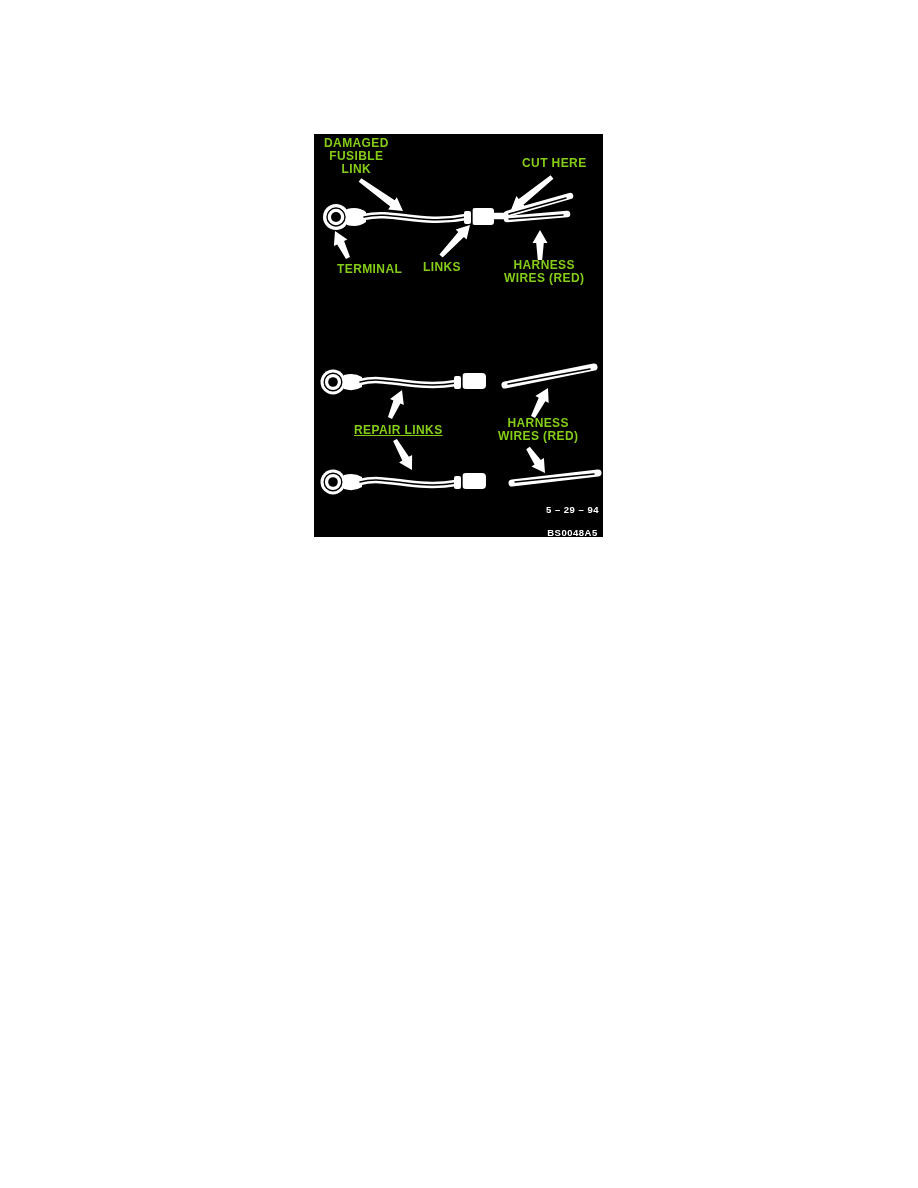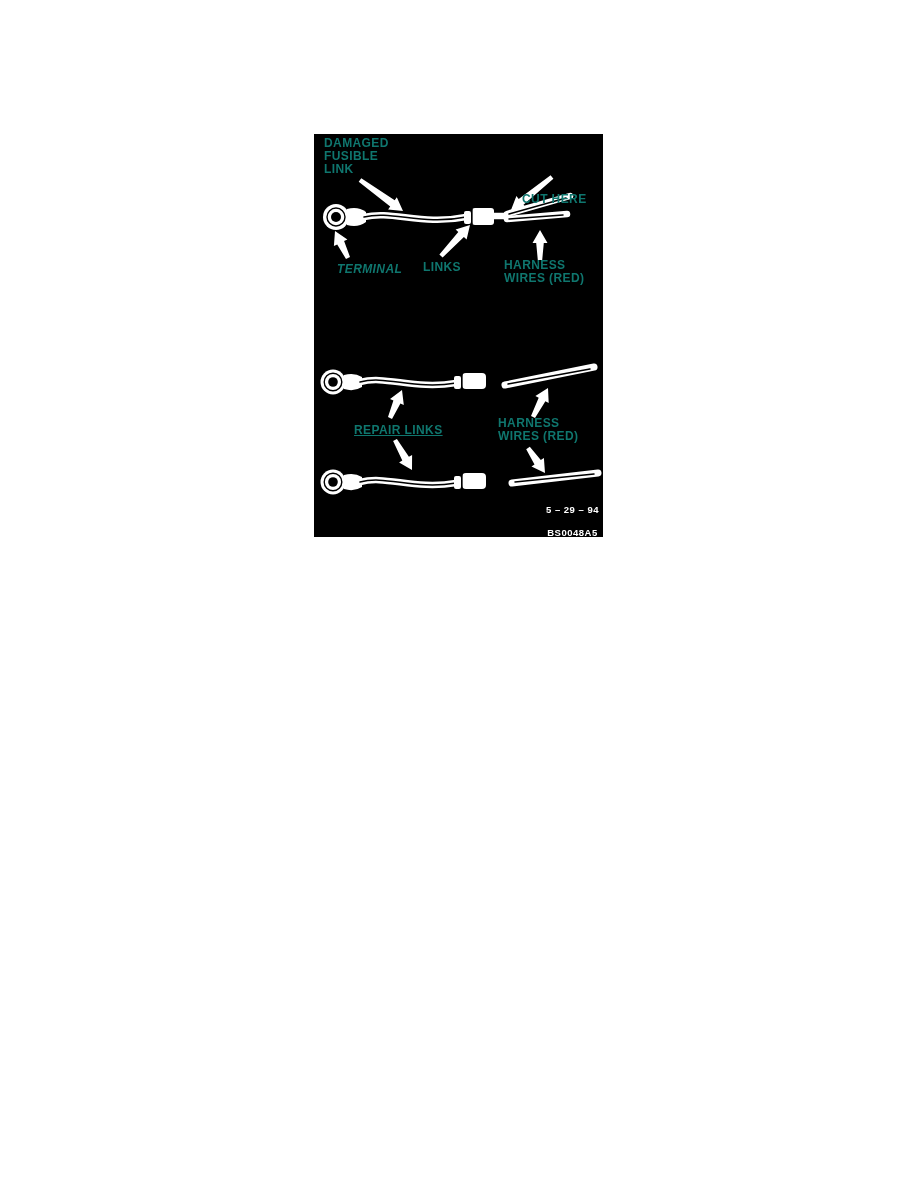--- a/index.html
+++ b/index.html
@@ -13,24 +13,25 @@
   }
   .figure {
     position:absolute;
     left:314px; top:134px;
     width:289px; height:403px;
     background:#000000;
   }
   svg.art { position:absolute; left:0; top:0; }
   .lbl {
     position:absolute;
-    color:#0f766e;
+    color:#84cc16;
     font:700 12px/13px "Liberation Sans", sans-serif;
     letter-spacing:.4px;
     white-space:pre-line;
+    text-align:center;
   }
   .footer-code {
     position:absolute;
     right:4px; top:358px;
     color:#ffffff;
     font:700 9.5px/11.5px "Liberation Sans", sans-serif;
     letter-spacing:.5px;
     text-align:center;
     white-space:pre-line;
   }
@@ -107,23 +108,23 @@
       <polygon class="arrow" points="78.0,284.9 86.4,269.4 89.8,270.9 88.0,256.0 76.0,265.0 79.4,266.5 74.0,283.1"></polygon>
       <polygon class="arrow" points="79.1,307.1 88.3,326.6 85.1,328.4 98.0,336.0 98.1,321.0 94.9,322.8 82.9,304.9"></polygon>
       <polygon class="arrow" points="221.0,284.0 231.4,267.3 234.7,269.0 234.0,254.0 221.4,262.1 224.7,263.8 217.0,282.0"></polygon>
       <polygon class="arrow" points="212.2,315.2 220.5,330.4 217.5,332.5 231.0,339.0 229.9,324.0 226.8,326.1 215.8,312.8"></polygon>
     </svg>
 
     <div class="lbl" style="left:10px; top:3px;">DAMAGED
 FUSIBLE
 LINK</div>
 
-    <div class="lbl" style="left:208px; top:23px;margin-top:36px;">CUT HERE</div>
+    <div class="lbl" style="left:208px; top:23px;">CUT HERE</div>
 
-    <div class="lbl" style="left:23px; top:129px;font-style:italic;">TERMINAL</div>
+    <div class="lbl" style="left:23px; top:129px;">TERMINAL</div>
 
     <div class="lbl" style="left:109px; top:127px;">LINKS</div>
 
     <div class="lbl" style="left:190px; top:125px;">HARNESS
 WIRES (RED)</div>
 
     <div class="lbl" style="left:40px; top:290px;text-decoration:underline;">REPAIR LINKS</div>
 
     <div class="lbl" style="left:184px; top:283px;">HARNESS
 WIRES (RED)</div>

